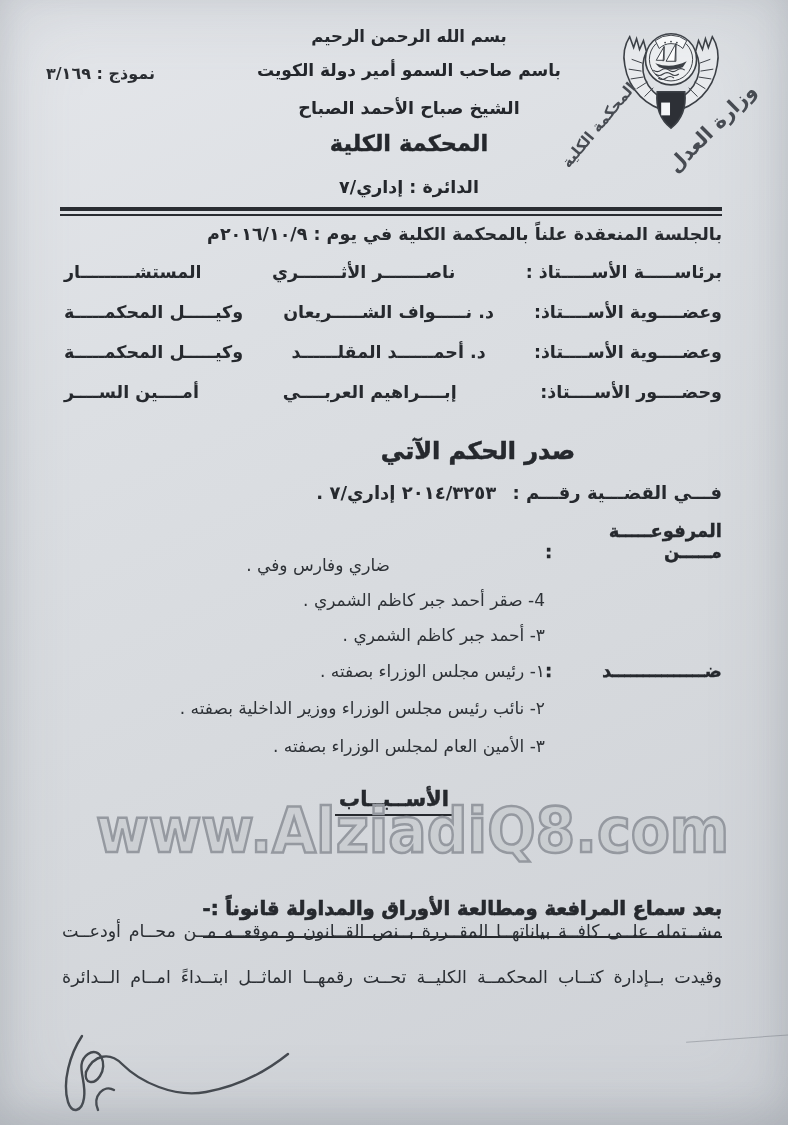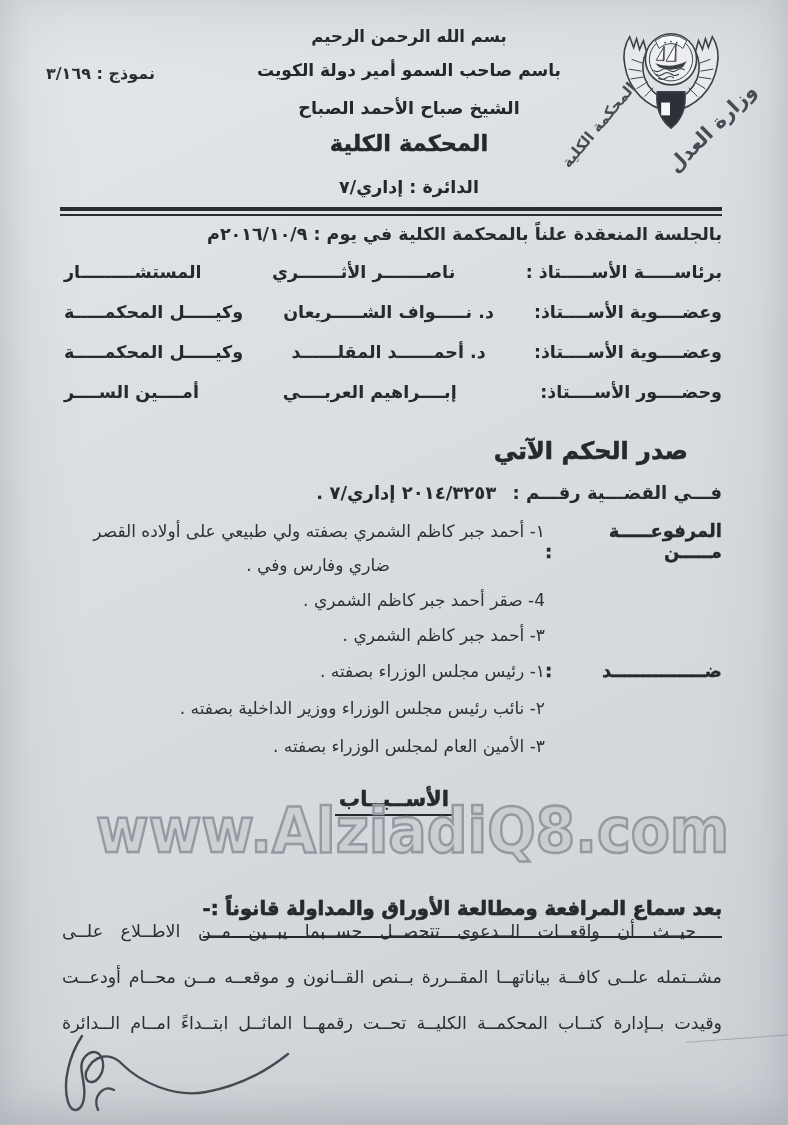--- a/index.html
+++ b/index.html
@@ -27,21 +27,21 @@
   .stamp-court{left:-16px;top:102px;font-size:15px;transform:rotate(-50deg);}
   
   .rule{top:207px;left:60px;width:662px;height:3px;
         border-top:4px solid #2a2d32;border-bottom:2px solid #2a2d32;}
   .session{top:224px;right:66px;font-size:17.5px;font-weight:700;direction:rtl;white-space:nowrap;color:#26292e;}
   
   .panel{top:262px;left:64px;width:658px;direction:rtl;}
   .panel-row{display:flex;justify-content:space-between;align-items:baseline;height:40px;
              font-size:17.5px;font-weight:700;white-space:nowrap;color:#26292e;}
   
-  .hukm{top:437px;left:268px;width:420px;text-align:right;font-size:24px;font-weight:800;
+  .hukm{top:437px;left:268px;width:420px;text-align:center;font-size:24px;font-weight:800;
         direction:rtl;-webkit-text-stroke:.5px #22252a;}
   .case-line{top:482px;right:66px;direction:rtl;font-size:18px;font-weight:700;white-space:nowrap;}
   .case-line .val{padding-right:10px;}
   
   .plist{left:60px;width:662px;direction:rtl;}
   .plaintiffs{top:520px;}
   .defendants{top:660px;}
   .list-row{display:flex;align-items:baseline;margin-bottom:10px;}
   .list-label{flex:0 0 177px;font-size:18px;font-weight:700;text-align:justify;text-align-last:justify;
               -webkit-text-stroke:.3px #24272c;}
@@ -143,21 +143,20 @@
   <div class="abs hukm">صدر الحكم الآتي</div>
 
   <div class="abs case-line">
     <span>فـــي القضـــية رقـــم :</span>
     <span class="val">٢٠١٤/٣٢٥٣ إداري/٧ .</span>
   </div>
 
   <div class="abs plist plaintiffs">
     <div class="list-row">
       <span class="list-label">المرفوعـــــة مـــــن :</span>
-      <span class="list-text">١- أحمد جبر كاظم الشمري بصفته ولي طبيعي على أولاده القصر</span>
     </div>
     <div class="list-row">
       <span class="spacer"></span>
       <span class="list-text indent-deep">ضاري وفارس وفي .</span>
     </div>
     <div class="list-row">
       <span class="spacer"></span>
       <span class="list-text">4- صقر أحمد جبر كاظم الشمري .</span>
     </div>
     <div class="list-row">
@@ -183,21 +182,20 @@
 
   <div class="abs reasons-h">
     <span>الأســبــاب</span>
   </div>
 
   <div class="abs watermark">www.AlziadiQ8.com</div>
 
   <div class="abs subhead">بعد سماع المرافعة ومطالعة الأوراق والمداولة قانوناً :-</div>
 
   <div class="abs bodytext">
-    <div class="body-line first">حيــث أن واقعــات الــدعوى تتحصــل حســبما يبــين مــن الاطــلاع علــى</div>
     <div class="body-line">مشــتمله علــى كافــة بياناتهــا المقــررة بــنص القــانون و موقعــه مــن محــام أودعــت</div>
     <div class="body-line">وقيدت بــإدارة كتــاب المحكمــة الكليــة تحــت رقمهــا الماثــل ابتــداءً امــام الــدائرة</div>
   </div>
 
   <svg class="abs signature" width="260" height="100" viewBox="0 0 260 100">
     <g fill="none" stroke="#32373d" stroke-width="2.4" stroke-linecap="round" opacity="0.88">
       <path d="M38,12 C26,30 18,58 24,78 C28,90 38,88 40,74 C43,56 30,40 44,30 C56,22 64,40 56,52 C50,61 40,60 42,48"></path>
       <path d="M42,48 C50,30 66,28 78,40 C96,58 130,74 162,68 C196,62 224,46 244,30"></path>
       <path d="M54,86 C48,72 60,60 70,66"></path>
     </g>

